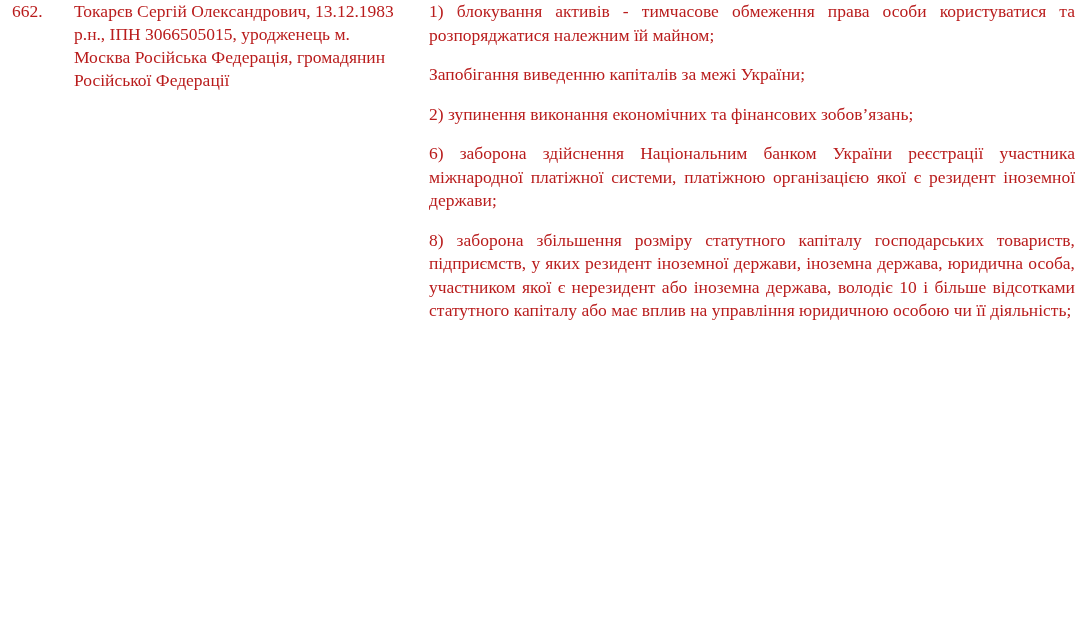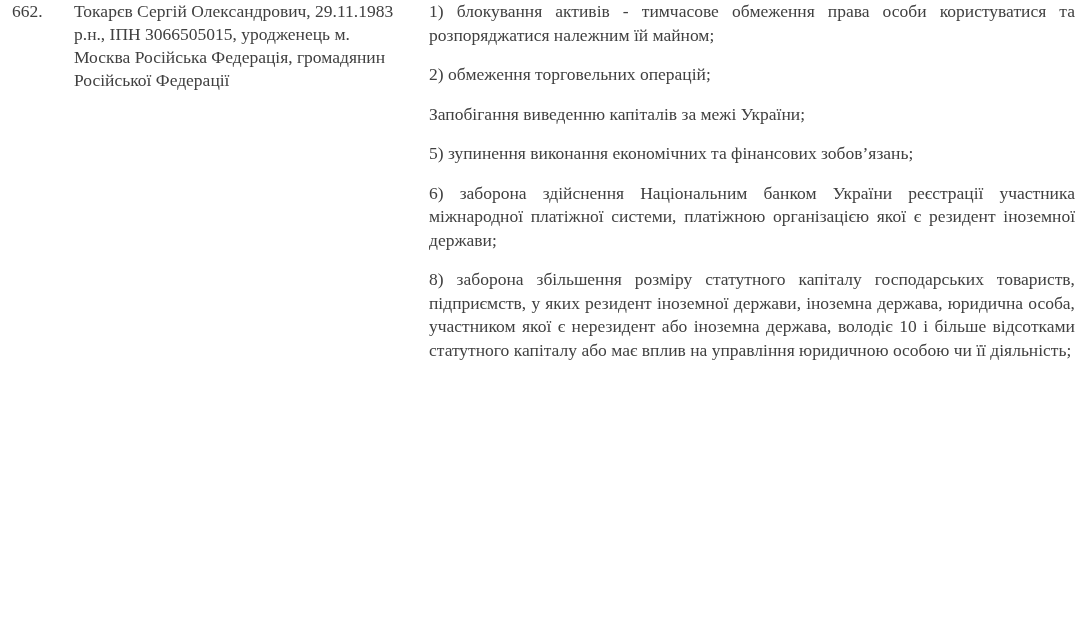--- a/index.html
+++ b/index.html
@@ -6,21 +6,21 @@
     margin: 0;
     padding: 0;
     background: #ffffff;
   }
   .page {
     position: relative;
     width: 1089px;
     height: 634px;
     background: #ffffff;
     font-family: "Liberation Serif", serif;
-    color: #404040;
+    color: #b91c1c;
     overflow: hidden;
   }
   .row {
     display: flex;
     align-items: flex-start;
   }
   .col-num {
     width: 74px;
     flex: 0 0 74px;
     padding-left: 12px;
@@ -59,26 +59,25 @@
 <body>
 
 <div class="page">
   <div class="row">
 
     <div class="col-num">
       <span class="num-cell">662.</span>
     </div>
 
     <div class="col-name">
-      <span>Токарєв Сергій Олександрович, 29.11.1983 р.н., ІПН 3066505015, уродженець м. Москва Російська Федерація, громадянин Російської Федерації</span>
+      <span>Токарєв Сергій Олександрович, 13.12.1983 р.н., ІПН 3066505015, уродженець м. Москва Російська Федерація, громадянин Російської Федерації</span>
     </div>
 
     <div class="col-measures">
       <p>1) блокування активів - тимчасове обмеження права особи користуватися та розпоряджатися належним їй майном;</p>
-      <p>2) обмеження торговельних операцій;</p>
       <p>Запобігання виведенню капіталів за межі України;</p>
-      <p>5) зупинення виконання економічних та фінансових зобов’язань;</p>
+      <p>2) зупинення виконання економічних та фінансових зобов’язань;</p>
       <p>6) заборона здійснення Національним банком України реєстрації участника міжнародної платіжної системи, платіжною організацією якої є резидент іноземної держави;</p>
       <p>8) заборона збільшення розміру статутного капіталу господарських товариств, підприємств, у яких резидент іноземної держави, іноземна держава, юридична особа, участником якої є нерезидент або іноземна держава, володіє 10 і більше відсотками статутного капіталу або має вплив на управління юридичною особою чи її діяльність;</p>
     </div>
 
   </div>
 </div>
 
 </body></html>

